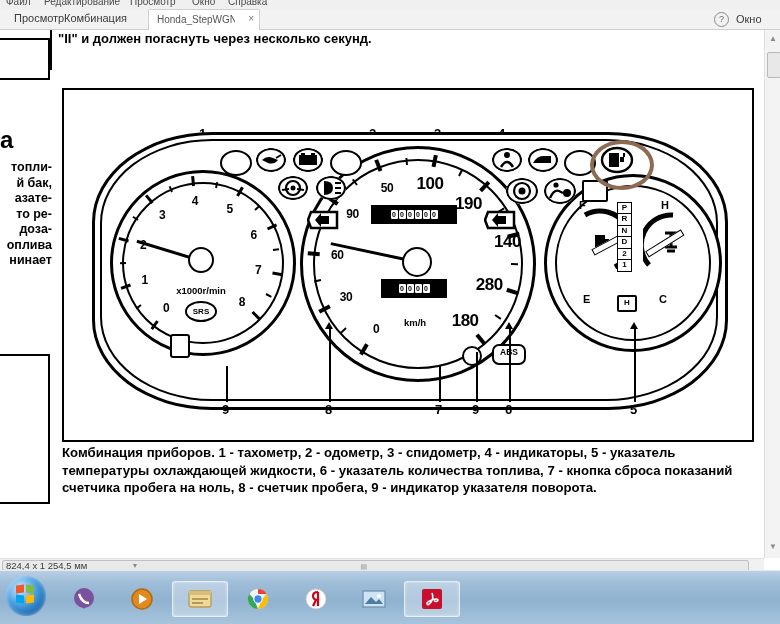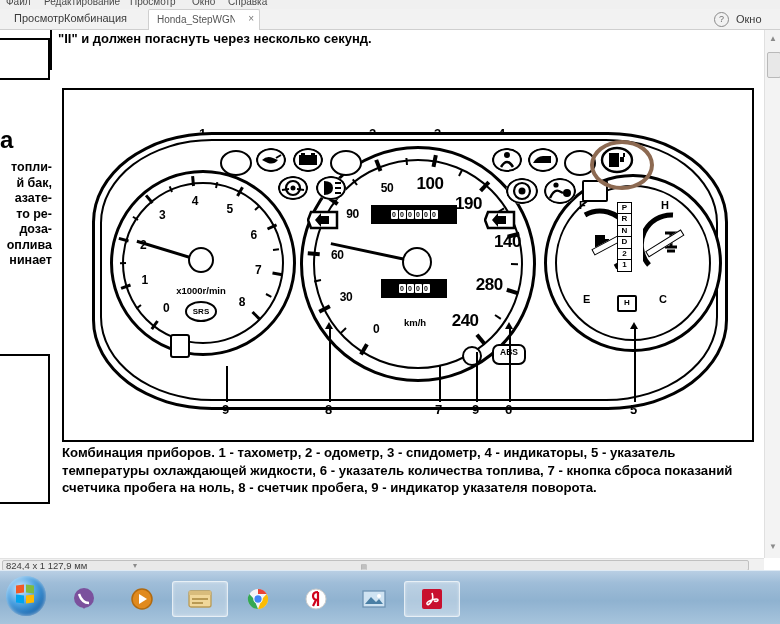--- a/index.html
+++ b/index.html
@@ -293,21 +293,21 @@
             <div id="speedo-nums">
                 <span class="gnum" style="left: 73px; top: 179.55px;">0</span>
                 <span class="gnum" style="left: 42.9886px; top: 148.351px;">30</span>
                 <span class="gnum" style="left: 34.2346px; top: 105.956px;">60</span>
                 <span class="gnum" style="left: 49.4344px; top: 65.4216px;">90</span>
                 <span class="gnum" style="left: 83.9061px; top: 39.2351px;">50</span>
                 <span class="gnum sm" style="left: 127.032px; top: 35.4621px;">100</span>
                 <span class="gnum sm" style="left: 165.527px; top: 55.2649px;">190</span>
                 <span class="gnum sm" style="left: 187.534px; top: 92.5436px; margin-left: 17px;">140</span>
                 <span class="gnum sm" style="left: 186.275px; top: 135.815px;">280</span>
-                <span class="gnum sm" style="left: 162.137px; top: 171.751px;">240</span>
+                <span class="gnum sm" style="left: 162.137px; top: 171.751px;">180</span>
               </div>
 
             <div class="odo" id="odometer" style="left:68px;top:56px;width:78px;height:13px">
                 <span class="dg">0</span>
                 <span class="dg">0</span>
                 <span class="dg">0</span>
                 <span class="dg">0</span>
                 <span class="dg">0</span>
                 <span class="dg">0</span>
               </div>
@@ -459,21 +459,21 @@
     <span class="sarrow" style="top:4px">▲</span>
     <div class="vthumb"></div>
     <span class="sarrow" style="top:512px">▼</span>
   </div>
 
   <div class="hscroll">
     <div class="hthumb">
       <span class="grip">▤</span>
     </div>
   </div>
-  <div class="statusline">824,4 x 1 127,9 мм</div>
+  <div class="statusline">824,4 x 1 254,5 мм</div>
   <span class="hs-mark">▾</span>
 </div>
 
 <div class="taskbar">
 
   <div class="startorb">
     <div class="orbflag">
       <i style="left:0;top:0;background:#f05a28;transform:skewY(-8deg)"></i>
       <i style="left:10px;top:0;background:#7fba42;transform:skewY(8deg)"></i>
       <i style="left:0;top:10px;background:#00a4ef;transform:skewY(8deg)"></i>

